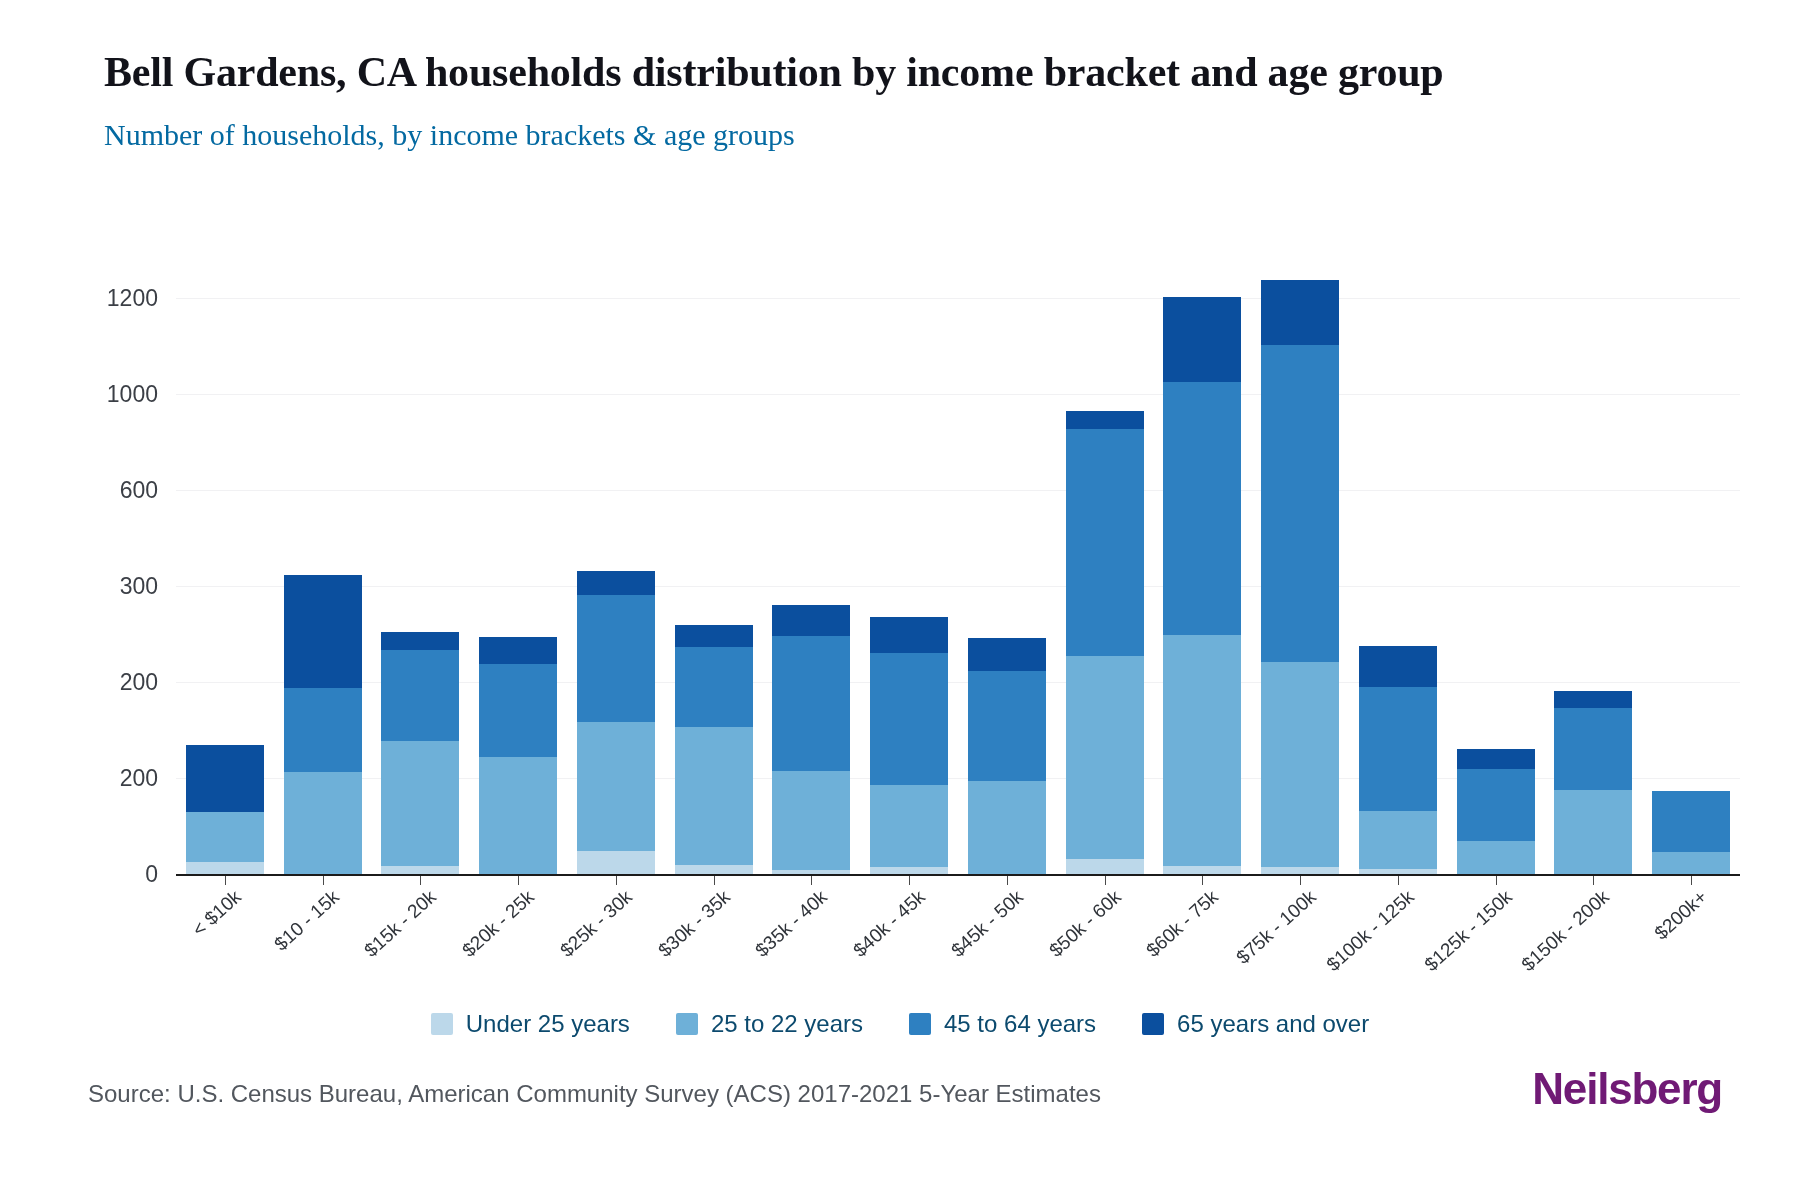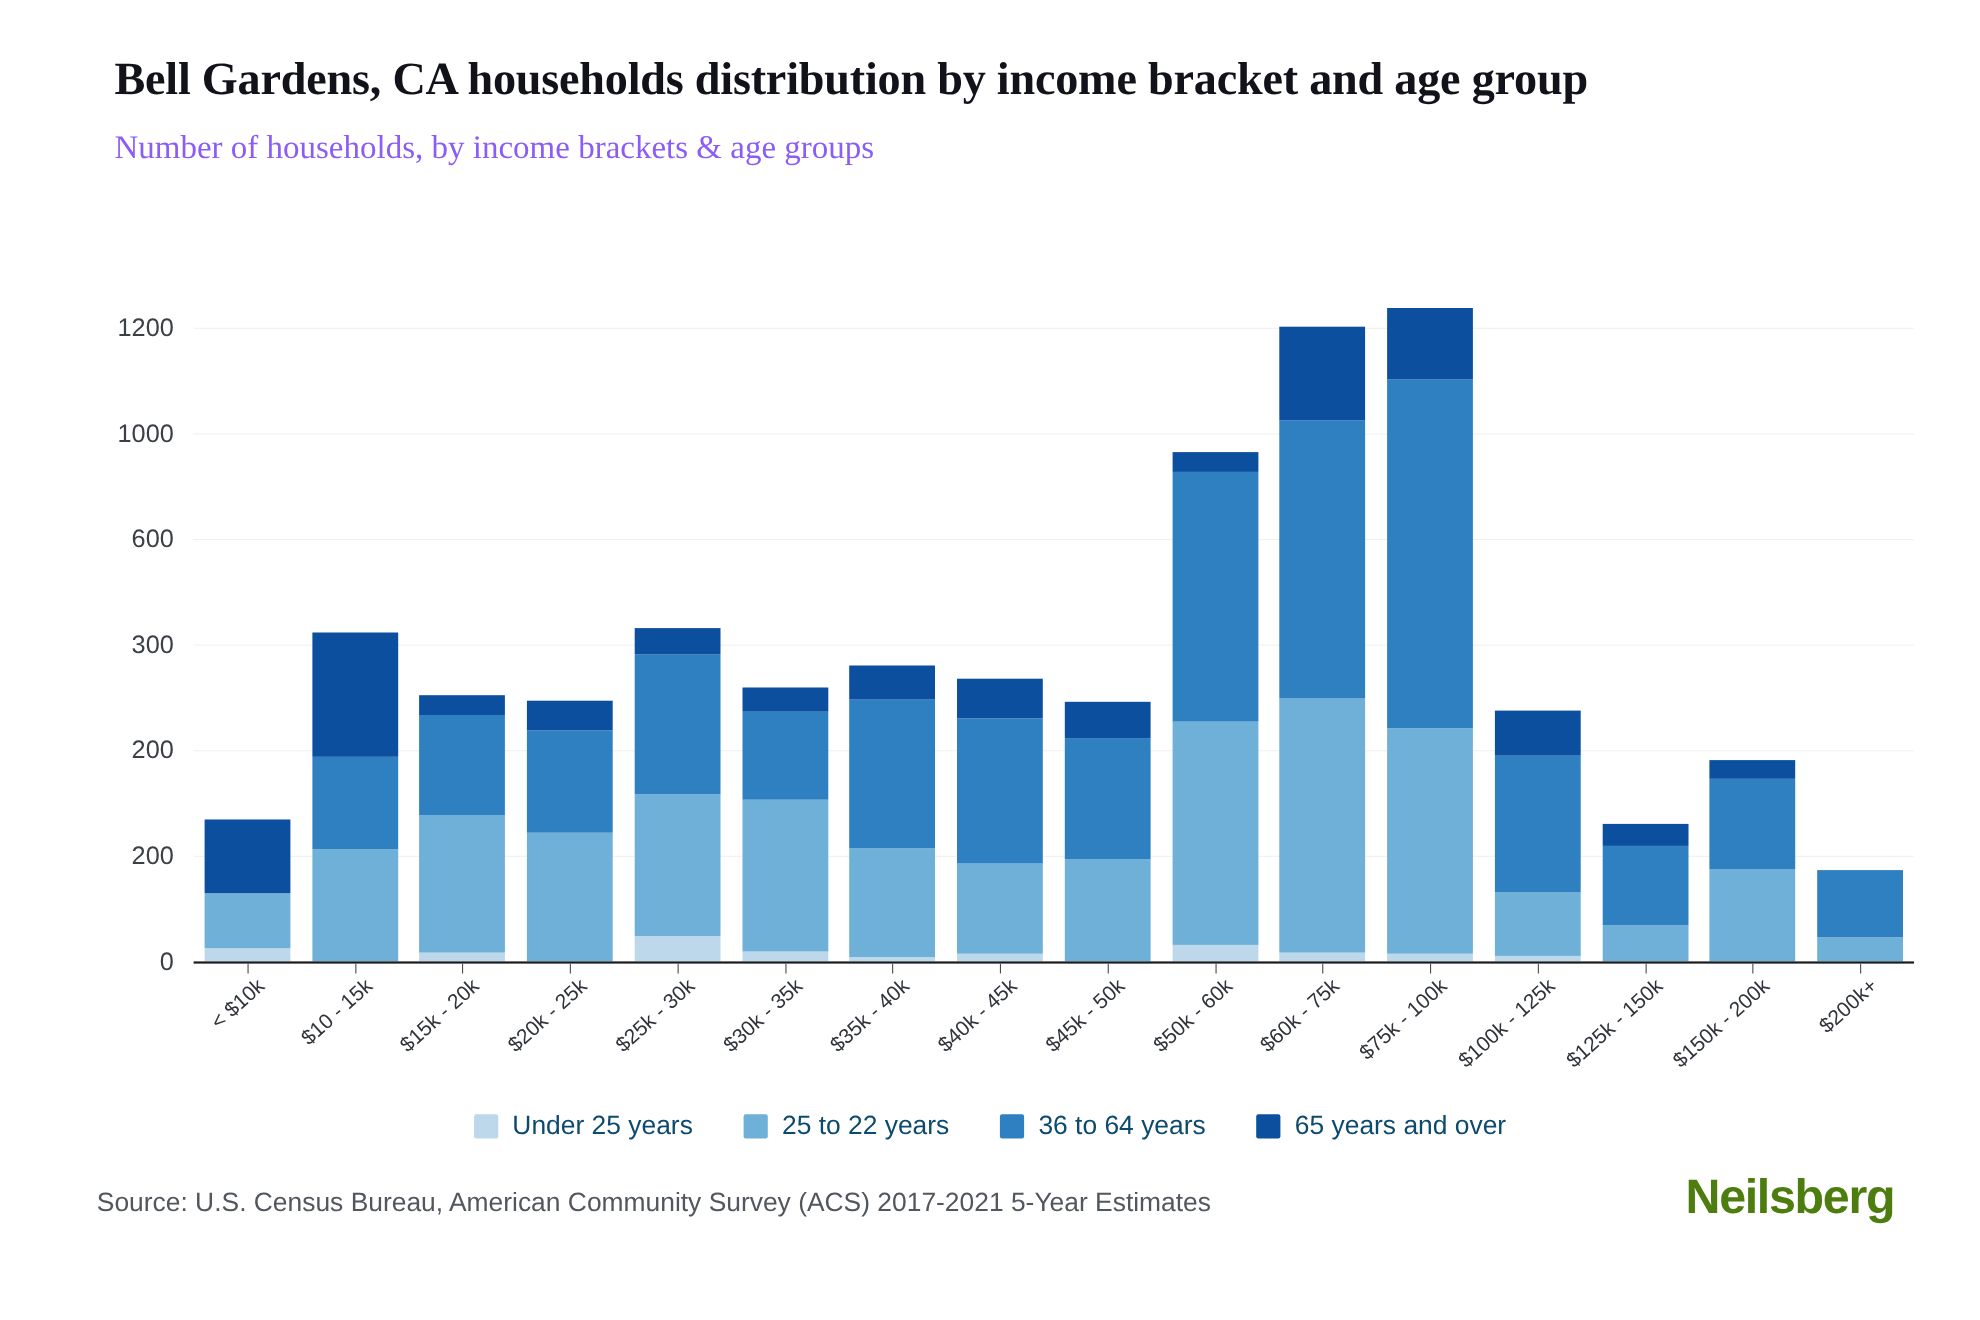--- a/index.html
+++ b/index.html
@@ -29,21 +29,21 @@
     line-height: 1.15;
     color: #12131a;
     letter-spacing: -0.2px;
     margin: 0;
     max-width: 1520px;
   }
   .chart-subtitle {
     font-family: "Liberation Serif", serif;
     font-weight: 400;
     font-size: 30px;
-    color: #8b5cf6;
+    color: #0369a1;
     margin: 22px 0 0 0;
   }
 
   
   .plot-wrap {
     position: absolute;
     left: 80px;
     top: 250px;
     width: 1660px;
     height: 670px;
@@ -153,21 +153,21 @@
     color: #52575e;
     font-family: "Liberation Sans", sans-serif;
   }
   .brand {
     position: absolute;
     right: 78px;
     top: 1064px;
     font-size: 44px;
     font-weight: 700;
     letter-spacing: -1.2px;
-    color: #4d7c0f;
+    color: #701a75;
     font-family: "Liberation Sans", sans-serif;
   }
 </style>
 </head>
 <body>
 
 <div class="page">
 
   <div class="header">
     <h1 class="chart-title">Bell Gardens, CA households distribution by income bracket and age group</h1>
@@ -325,21 +325,21 @@
       <div class="legend-item">
         <span class="legend-swatch" style="background: rgb(188, 216, 234);"></span>
         <span class="legend-label">Under 25 years</span>
       </div>
       <div class="legend-item">
         <span class="legend-swatch" style="background: rgb(110, 176, 216);"></span>
         <span class="legend-label">25 to 22 years</span>
       </div>
       <div class="legend-item">
         <span class="legend-swatch" style="background: rgb(46, 128, 193);"></span>
-        <span class="legend-label">36 to 64 years</span>
+        <span class="legend-label">45 to 64 years</span>
       </div>
       <div class="legend-item">
         <span class="legend-swatch" style="background: rgb(11, 79, 158);"></span>
         <span class="legend-label">65 years and over</span>
       </div>
     </div>
 
   <div class="footer-source">Source: U.S. Census Bureau, American Community Survey (ACS) 2017-2021 5-Year Estimates</div>
   <div class="brand">Neilsberg</div>
 

